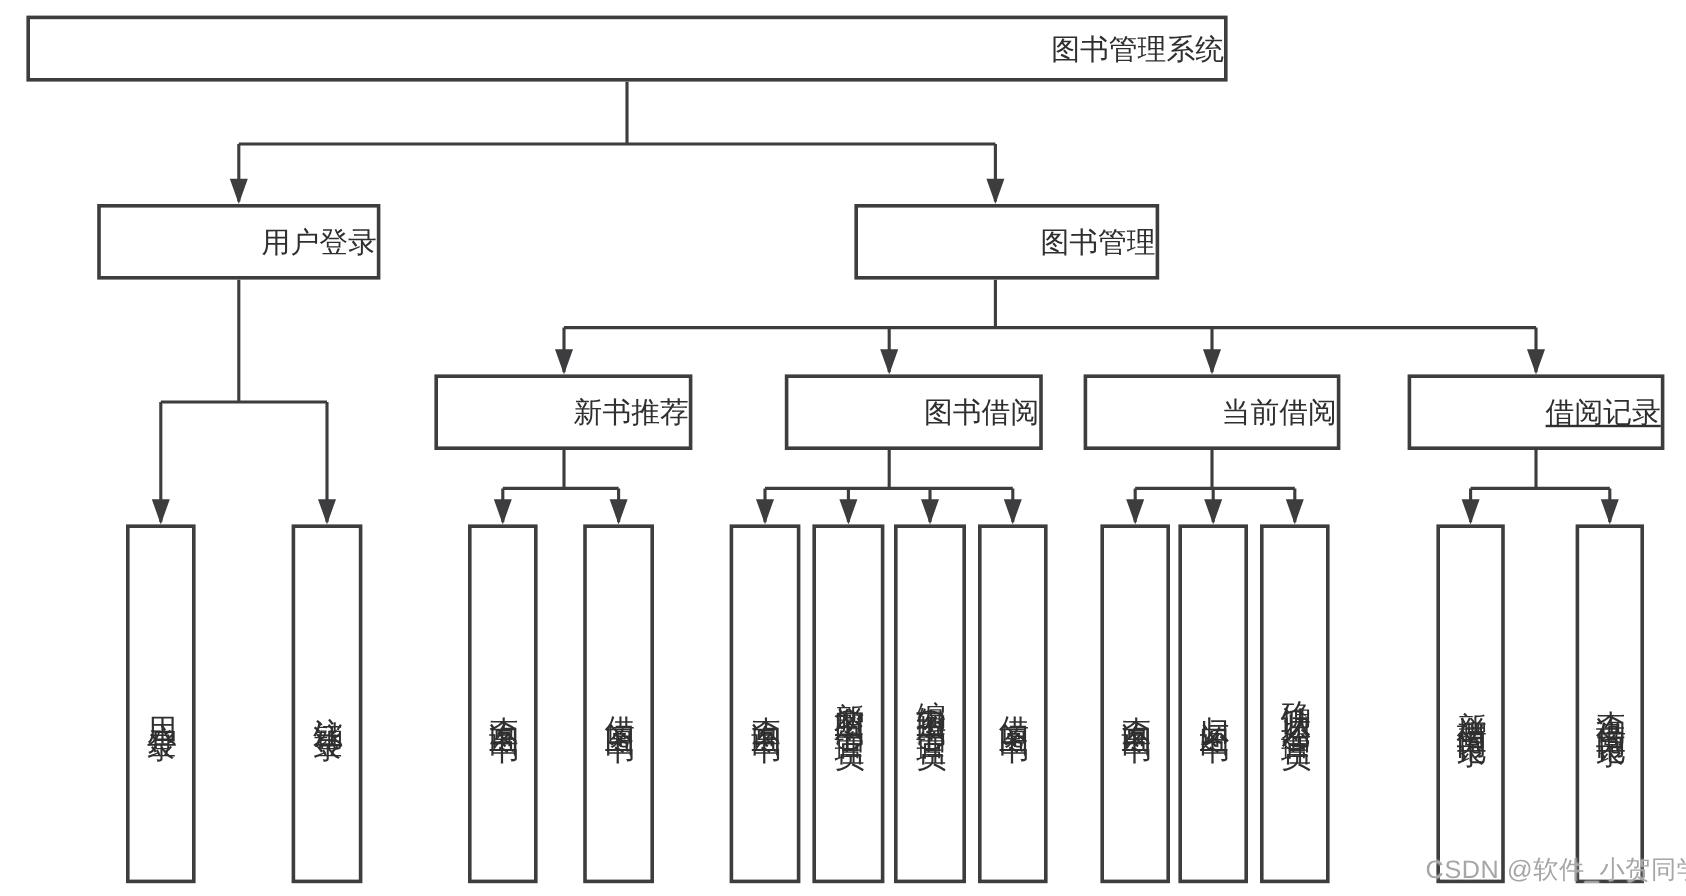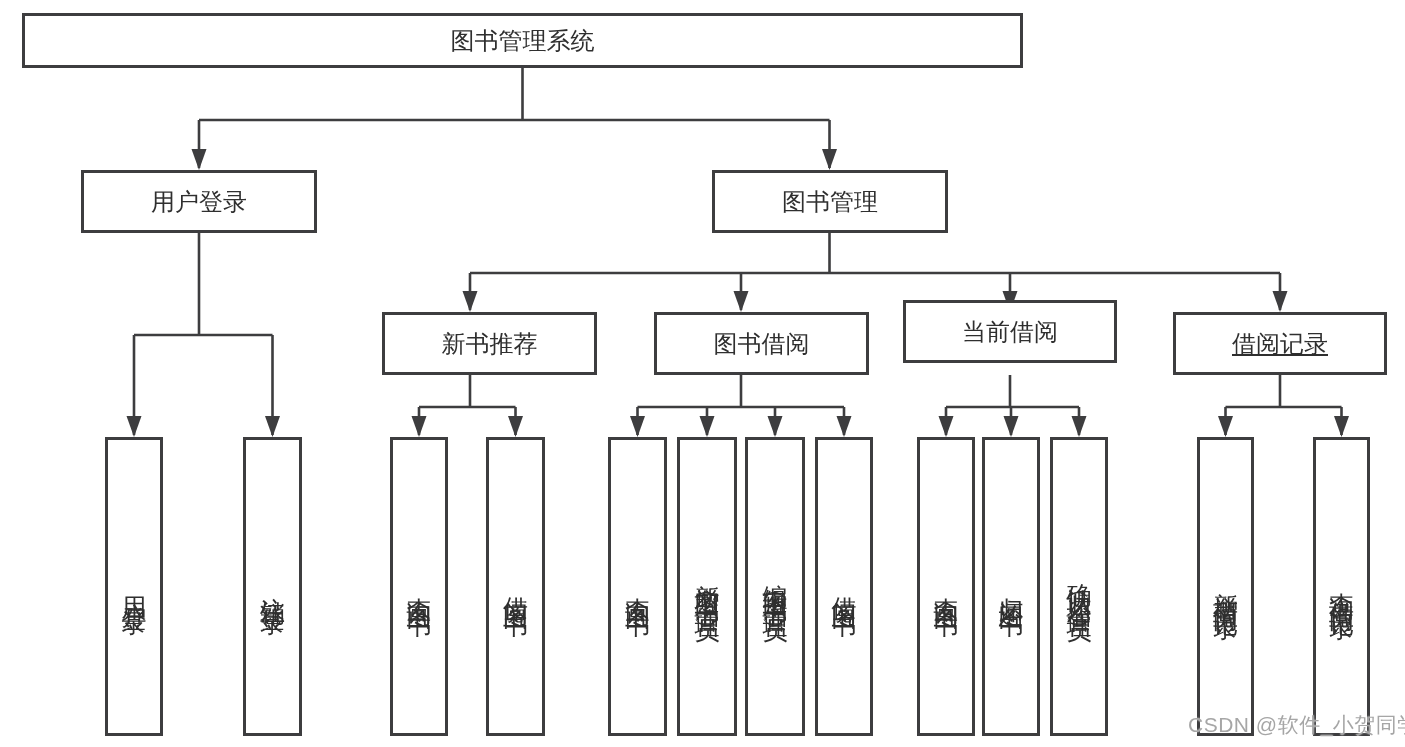--- a/index.html
+++ b/index.html
@@ -24,21 +24,21 @@
   svg.connectors path{
     fill:none;stroke:var(--line);stroke-width:2.6px;
   }
   svg.connectors polygon{
     fill:var(--line);stroke:none;
   }
   .hbox{
     position:absolute;
     background:#fff;
     border:3px solid var(--line);
-    display:flex;align-items:center;justify-content:center;
+    display:flex;align-items:center;justify-content:flex-end;
     font-size:24px;color:var(--text);
     white-space:nowrap;
     z-index:2;
   }
   .leaf{
     position:absolute;
     top:437px;height:299px;width:58px;
     background:#fff;
     border:3px solid var(--line);
     display:flex;align-items:center;justify-content:center;
@@ -104,31 +104,31 @@
     <polygon points="1341.5,437 1334,416 1349,416"></polygon>
   </svg>
 
   <div class="hbox" style="left:22px;top:13px;width:1001px;height:55px;">
     <span>图书管理系统</span>
   </div>
 
   <div class="hbox" style="left:81px;top:170px;width:236px;height:63px;">
     <span>用户登录</span>
   </div>
-  <div class="hbox" style="left:712px;top:170px;width:236px;height:63px;">
+  <div class="hbox" style="left:712px;top:170px;width:254px;height:63px;">
     <span>图书管理</span>
   </div>
 
-  <div class="hbox" style="left:382px;top:312px;width:215px;height:63px;">
+  <div class="hbox" style="left:362px;top:312px;width:215px;height:63px;">
     <span>新书推荐</span>
   </div>
   <div class="hbox" style="left:654px;top:312px;width:215px;height:63px;">
     <span>图书借阅</span>
   </div>
-  <div class="hbox" style="left:903px;top:300px;width:214px;height:63px;">
+  <div class="hbox" style="left:903px;top:312px;width:214px;height:63px;">
     <span>当前借阅</span>
   </div>
   <div class="hbox" style="left:1173px;top:312px;width:214px;height:63px;text-decoration:underline;">
     <span>借阅记录</span>
   </div>
 
   <div class="leaf" style="left:105px;">
     <span class="vtxt">用户登录</span>
   </div>
   <div class="leaf" style="left:243px;width:59px;">

